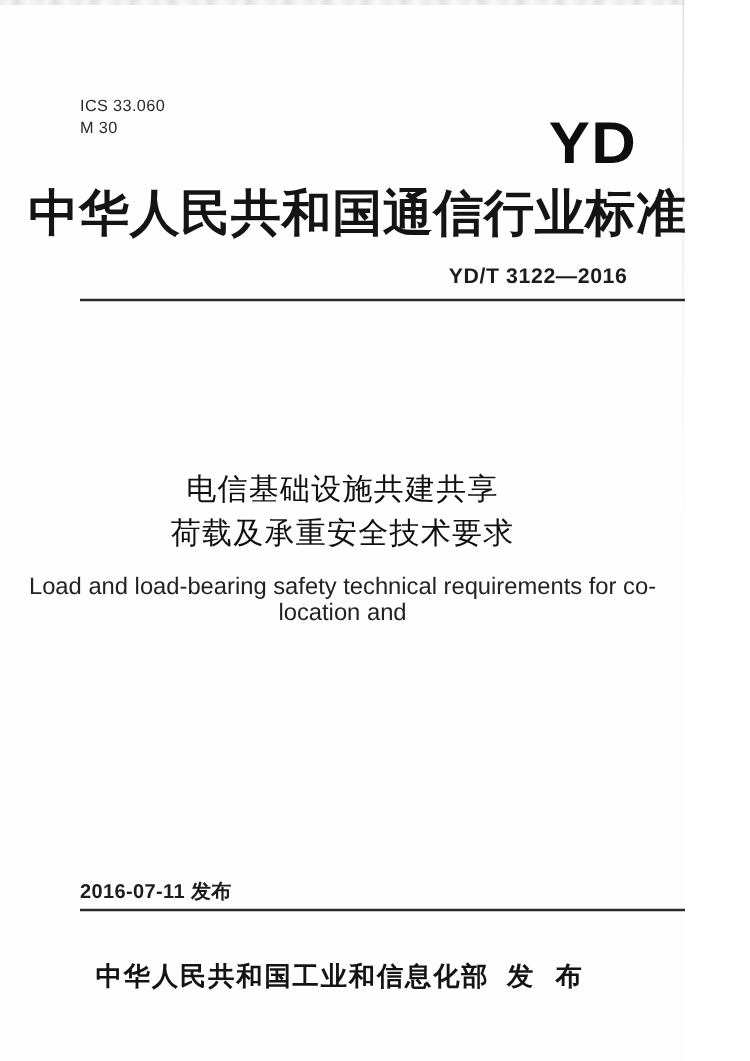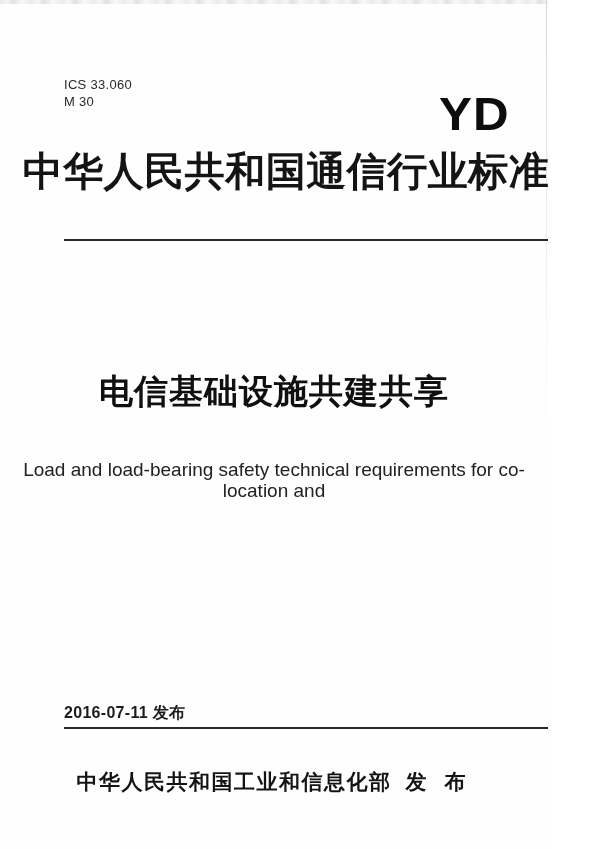--- a/index.html
+++ b/index.html
@@ -87,23 +87,23 @@
     background: #2b2b2b;
   }
   .rule-top { top: 239px; }
   .rule-bottom { top: 727px; }
   .title-cn {
     position: absolute;
     top: 374px;
     left: 0;
     width: 100%;
     text-align: center;
-    font-size: 34px;
+    font-size: 24px;
     line-height: 35px;
-    font-weight: bold;
+    font-weight: normal;
     letter-spacing: 1px;
     color: #101010;
   }
   .title-en {
     position: absolute;
     top: 459px;
     left: 0;
     width: 100%;
     text-align: center;
     font-size: 19px;
@@ -152,25 +152,27 @@
 
   <div class="ics-block">
     <div>ICS 33.060</div>
     <div>M 30</div>
   </div>
 
   <div class="yd-logo">YD</div>
 
   <div class="std-type-title">中华人民共和国通信行业标准</div>
 
+  <div class="std-number">YD/T 3122—2016</div>
 
   <div class="rule rule-top"></div>
 
   <div class="title-cn">
     <div>电信基础设施共建共享</div>
+    <div>荷载及承重安全技术要求</div>
   </div>
 
   <div class="title-en">
     <div>Load and load-bearing safety technical requirements for co-location and</div>
   </div>
 
   <div class="dates-row">
     <span>2016-07-11 发布</span>
   </div>
 

